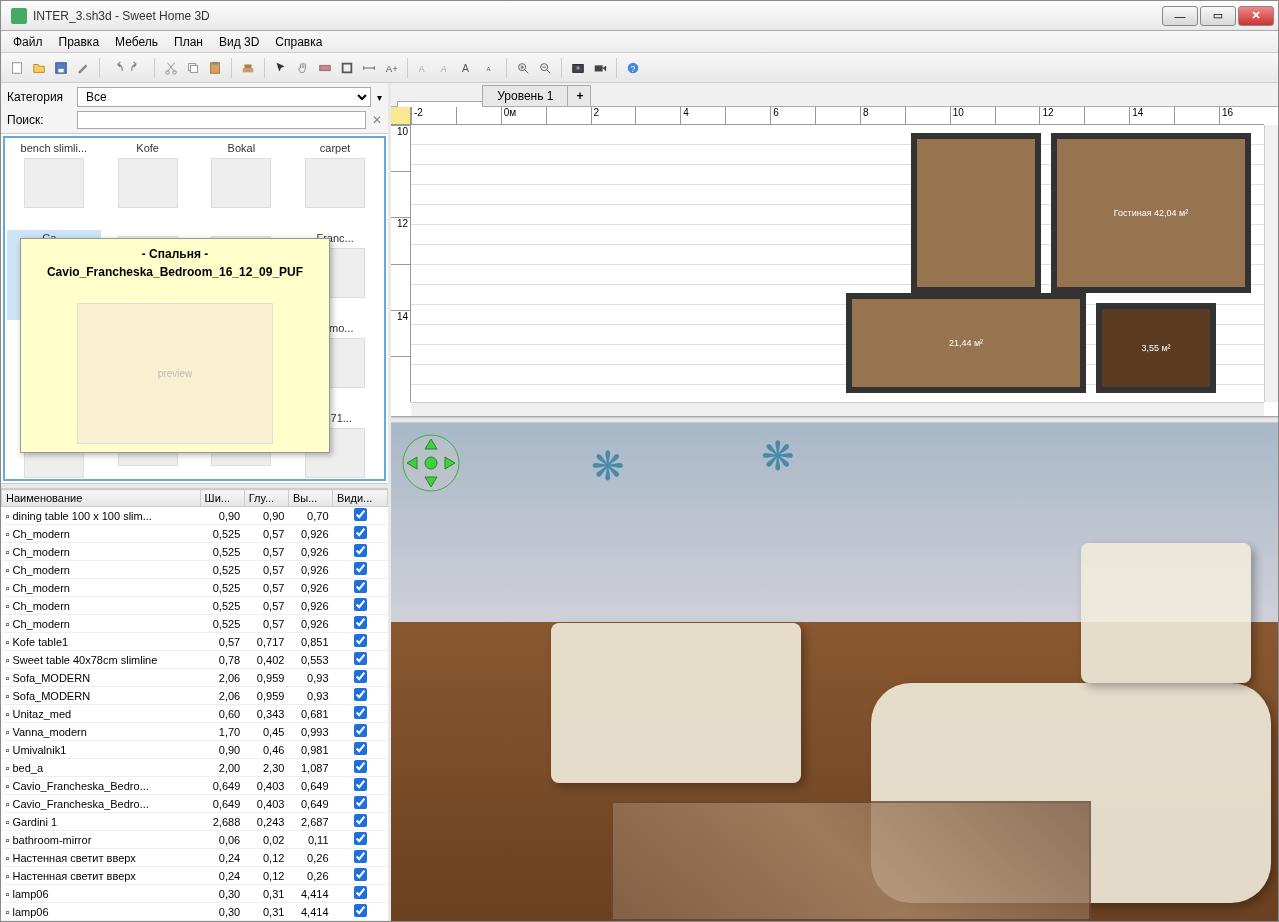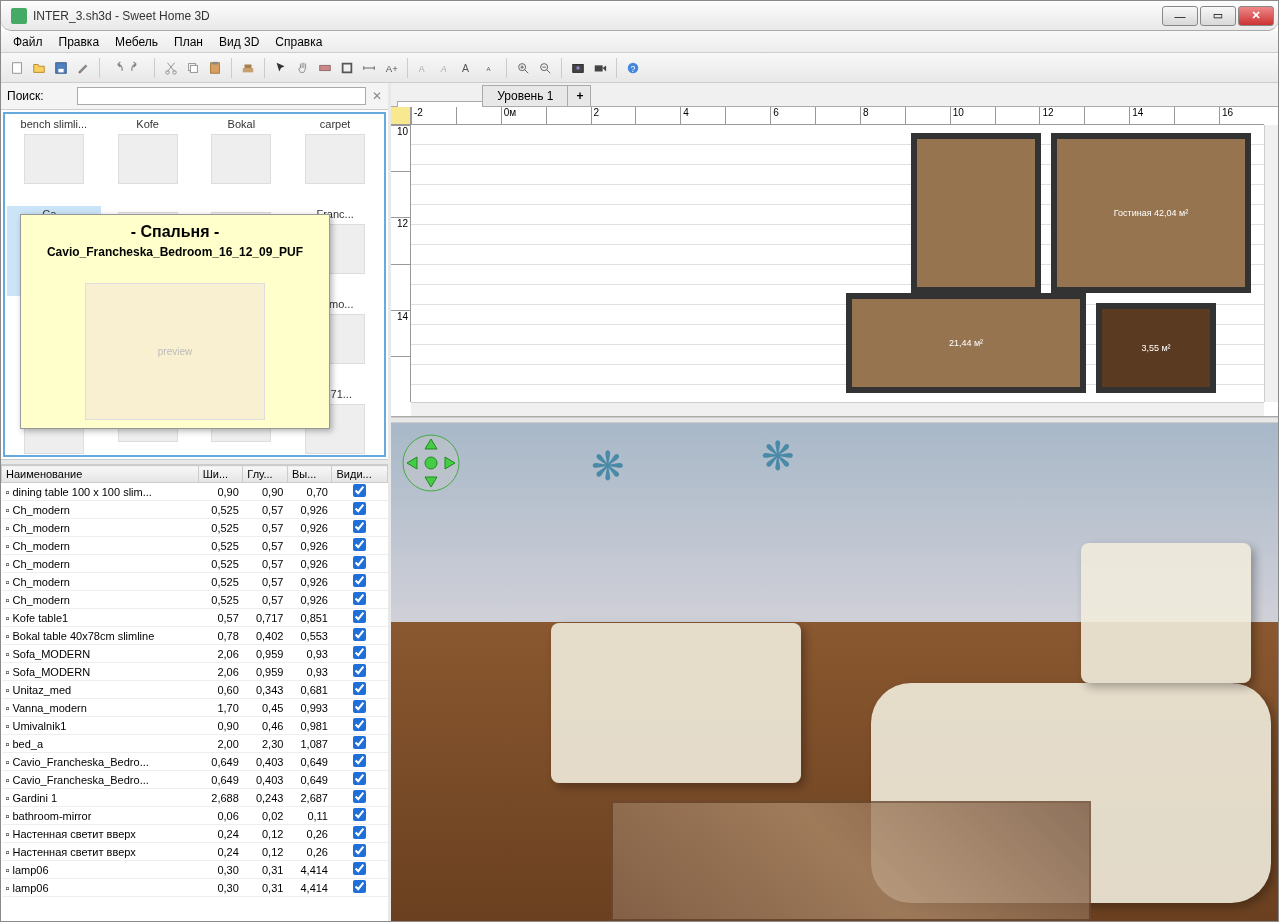--- a/index.html
+++ b/index.html
@@ -1,18 +1,18 @@
 <!DOCTYPE html>
 <html><head>
 <meta charset="utf-8">
 <style>
 * { box-sizing: border-box; margin: 0; padding: 0; font-family: Tahoma, sans-serif; }
 body { background: #fff; overflow: hidden; }
 .window { width: 1279px; height: 922px; display: flex; flex-direction: column; border: 1px solid #8a8a8a; }
-.titlebar { height: 30px; background: linear-gradient(#fdfdfd, #e8e8e8); display: flex; align-items: center; padding: 7px 4px; border-bottom: 1px solid #aaa; border-radius: 10px; }
+.titlebar { height: 30px; background: linear-gradient(#fdfdfd, #e8e8e8); display: flex; align-items: center; padding: 7px 4px; border-bottom: 1px solid #aaa; }
 .titlebar .app-icon { width: 16px; height: 16px; margin: 0 6px; background: #4a6; border-radius: 2px; }
 .titlebar .title { font-size: 12px; color: #333; flex: 1; }
 .win-controls { display: flex; gap: 2px; }
 .win-btn { width: 36px; height: 20px; border: 1px solid #888; border-radius: 3px; display: flex; align-items: center; justify-content: center; font-size: 11px; background: linear-gradient(#f8f8f8,#d8d8d8); }
 .win-btn.close { background: linear-gradient(#e88,#c33); color: #fff; font-weight: bold; }
 .menubar { height: 22px; background: linear-gradient(#f8f8f8,#ececec); display: flex; align-items: center; padding: 0 4px; font-size: 12px; border-bottom: 1px solid #ccc; }
 .menubar span { padding: 2px 8px; cursor: default; }
 .toolbar { height: 30px; background: linear-gradient(#f8f8f8,#e8e8e8); display: flex; align-items: center; padding: 0 6px; gap: 2px; border-bottom: 1px solid #ccc; }
 .toolbar .tb { width: 20px; height: 20px; display: flex; align-items: center; justify-content: center; border-radius: 2px; }
 .toolbar .sep { width: 1px; height: 20px; background: #ccc; margin: 0 4px; }
@@ -22,23 +22,23 @@
 .catalog-controls { padding: 4px 6px; font-size: 12px; display: flex; flex-direction: column; gap: 4px; background: #f4f4f4; border-bottom: 1px solid #ccc; }
 .catalog-controls .row { display: flex; align-items: center; gap: 6px; }
 .catalog-controls label { width: 64px; }
 .catalog-controls select, .catalog-controls input { flex: 1; font-size: 12px; padding: 1px 4px; border: 1px solid #aaa; background: #fff; }
 .catalog { flex: 0 0 345px; border: 2px solid #66aadd; margin: 2px; background: #fff; position: relative; display: grid; grid-template-columns: repeat(4, 1fr); grid-auto-rows: 90px; overflow: hidden; padding: 2px; }
 .cat-item { display: flex; flex-direction: column; align-items: center; font-size: 11px; color: #333; padding: 2px; }
 .cat-item .thumb { width: 60px; height: 50px; background: #eee; margin-top: 4px; border: 1px solid #ddd; display:flex; align-items:center; justify-content:center; font-size:9px; color:#999;}
 .cat-item.sel { background: #cce4f7; }
 .cat-item .lbl { max-width: 85px; white-space: nowrap; overflow: hidden; text-overflow: ellipsis; text-align: center; }
 .tooltip { position: absolute; left: 15px; top: 100px; width: 310px; height: 215px; background: #ffffcc; border: 1px solid #999; box-shadow: 2px 2px 6px rgba(0,0,0,.3); display: flex; flex-direction: column; align-items: center; padding: 8px; z-index: 10; }
-.tooltip .tt-cat { font-size: 16px; font-weight: bold; margin-bottom: 4px;}
+.tooltip .tt-cat { font-size: 12px; font-weight: bold; margin-bottom: 4px;}
 .tooltip .tt-name { font-size: 12px; font-weight: bold; margin-bottom: 24px; text-align:left; }
-.tooltip .tt-img { flex: 1; width: 180px; background: #f8f0d0; border: 1px solid #ddd; display:flex;align-items:center;justify-content:center;color:#bbb;font-size:10px;}
+.tooltip .tt-img { flex: 1; width: 196px; background: #f8f0d0; border: 1px solid #ddd; display:flex;align-items:center;justify-content:center;color:#bbb;font-size:10px;}
 .splitter-h { height: 6px; background: #e8e8e8; cursor: row-resize; border-top:1px solid #ccc; border-bottom:1px solid #ccc;}
 .furniture-list { flex: 1; overflow: auto; font-size: 11px; }
 .furniture-list table { width: 100%; border-collapse: collapse; }
 .furniture-list th { background: linear-gradient(#f8f8f8,#e4e4e4); border: 1px solid #ccc; padding: 2px 4px; text-align: left; font-weight: normal; font-size: 11px; position: sticky; top: 0;}
 .furniture-list td { border-bottom: 1px solid #eee; padding: 1px 4px; white-space: nowrap; }
 .furniture-list .num { text-align: right; }
 .furniture-list .chk { text-align: center; }
 .furniture-list input[type=checkbox]{ accent-color:#1e6fd8; }
 .tabs { height: 24px; display: flex; align-items: flex-end; background: #f0f0f0; padding: 0 6px; border-bottom: 1px solid #aaa; font-size: 12px; gap:0;}
 .tabs .tab { padding: 3px 14px; border: 1px solid #aaa; border-bottom: none; background: #e8e8e8; margin-right:-1px; cursor:default;}
@@ -235,20 +235,25 @@
           <circle cx="8" cy="8" r="6" fill="#4488dd"></circle>
           <text x="5" y="12" font-size="10" fill="#fff">?</text>
         </svg>
       </div>
   </div>
 
   <div class="body">
     <div class="left">
       <div class="catalog-controls">
         <div class="row">
+          <label>Категория</label>
+          <select><option>Все</option></select>
+          <span style="font-size:10px">▾</span>
+        </div>
+        <div class="row">
           <label>Поиск:</label>
           <input type="text" value="" style="">
           <span style="color:#888">✕</span>
         </div>
       </div>
 
       <div class="catalog" id="catalog-grid">
         <div class="tooltip">
           <div class="tt-cat">- Спальня -</div>
           <div class="tt-name">Cavio_Francheska_Bedroom_16_12_09_PUF</div>
@@ -384,21 +389,21 @@
                 <td class="chk"><input type="checkbox" checked="" style=""></td>
               </tr>
               <tr>
                 <td>▫ Kofe table1</td>
                 <td class="num">0,57</td>
                 <td class="num">0,717</td>
                 <td class="num">0,851</td>
                 <td class="chk"><input type="checkbox" checked="" style=""></td>
               </tr>
               <tr>
-                <td>▫ Bokal table 40x78cm slimline</td>
+                <td>▫ Sweet table 40x78cm slimline</td>
                 <td class="num">0,78</td>
                 <td class="num">0,402</td>
                 <td class="num">0,553</td>
                 <td class="chk"><input type="checkbox" checked="" style=""></td>
               </tr>
               <tr>
                 <td>▫ Sofa_MODERN</td>
                 <td class="num">2,06</td>
                 <td class="num">0,959</td>
                 <td class="num">0,93</td>

